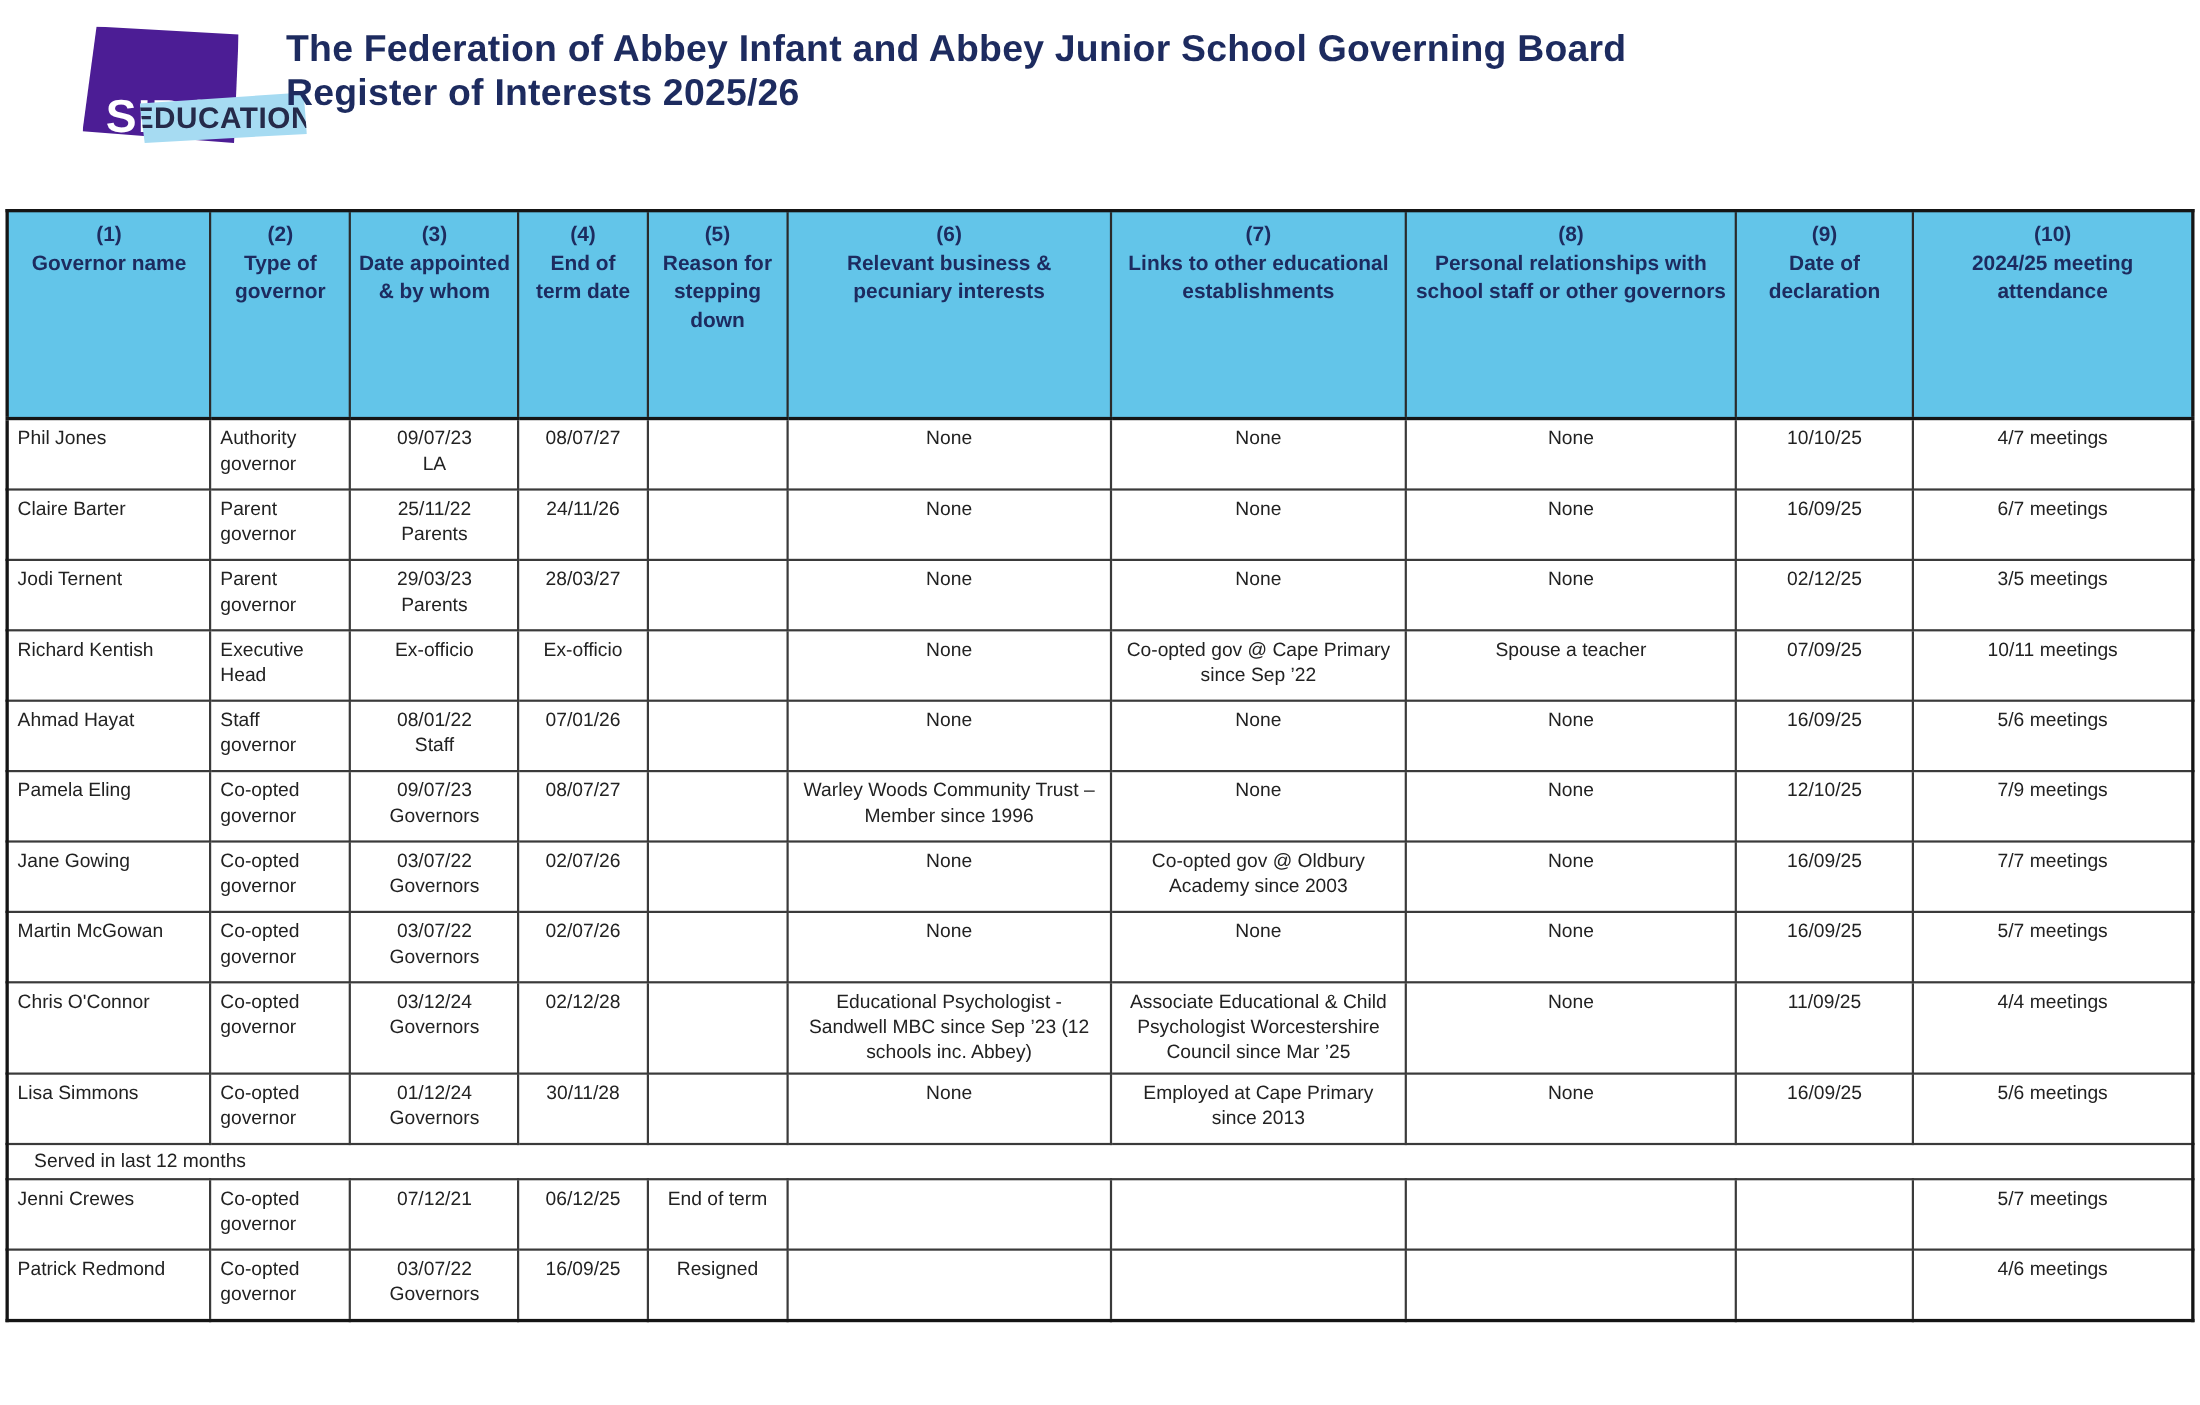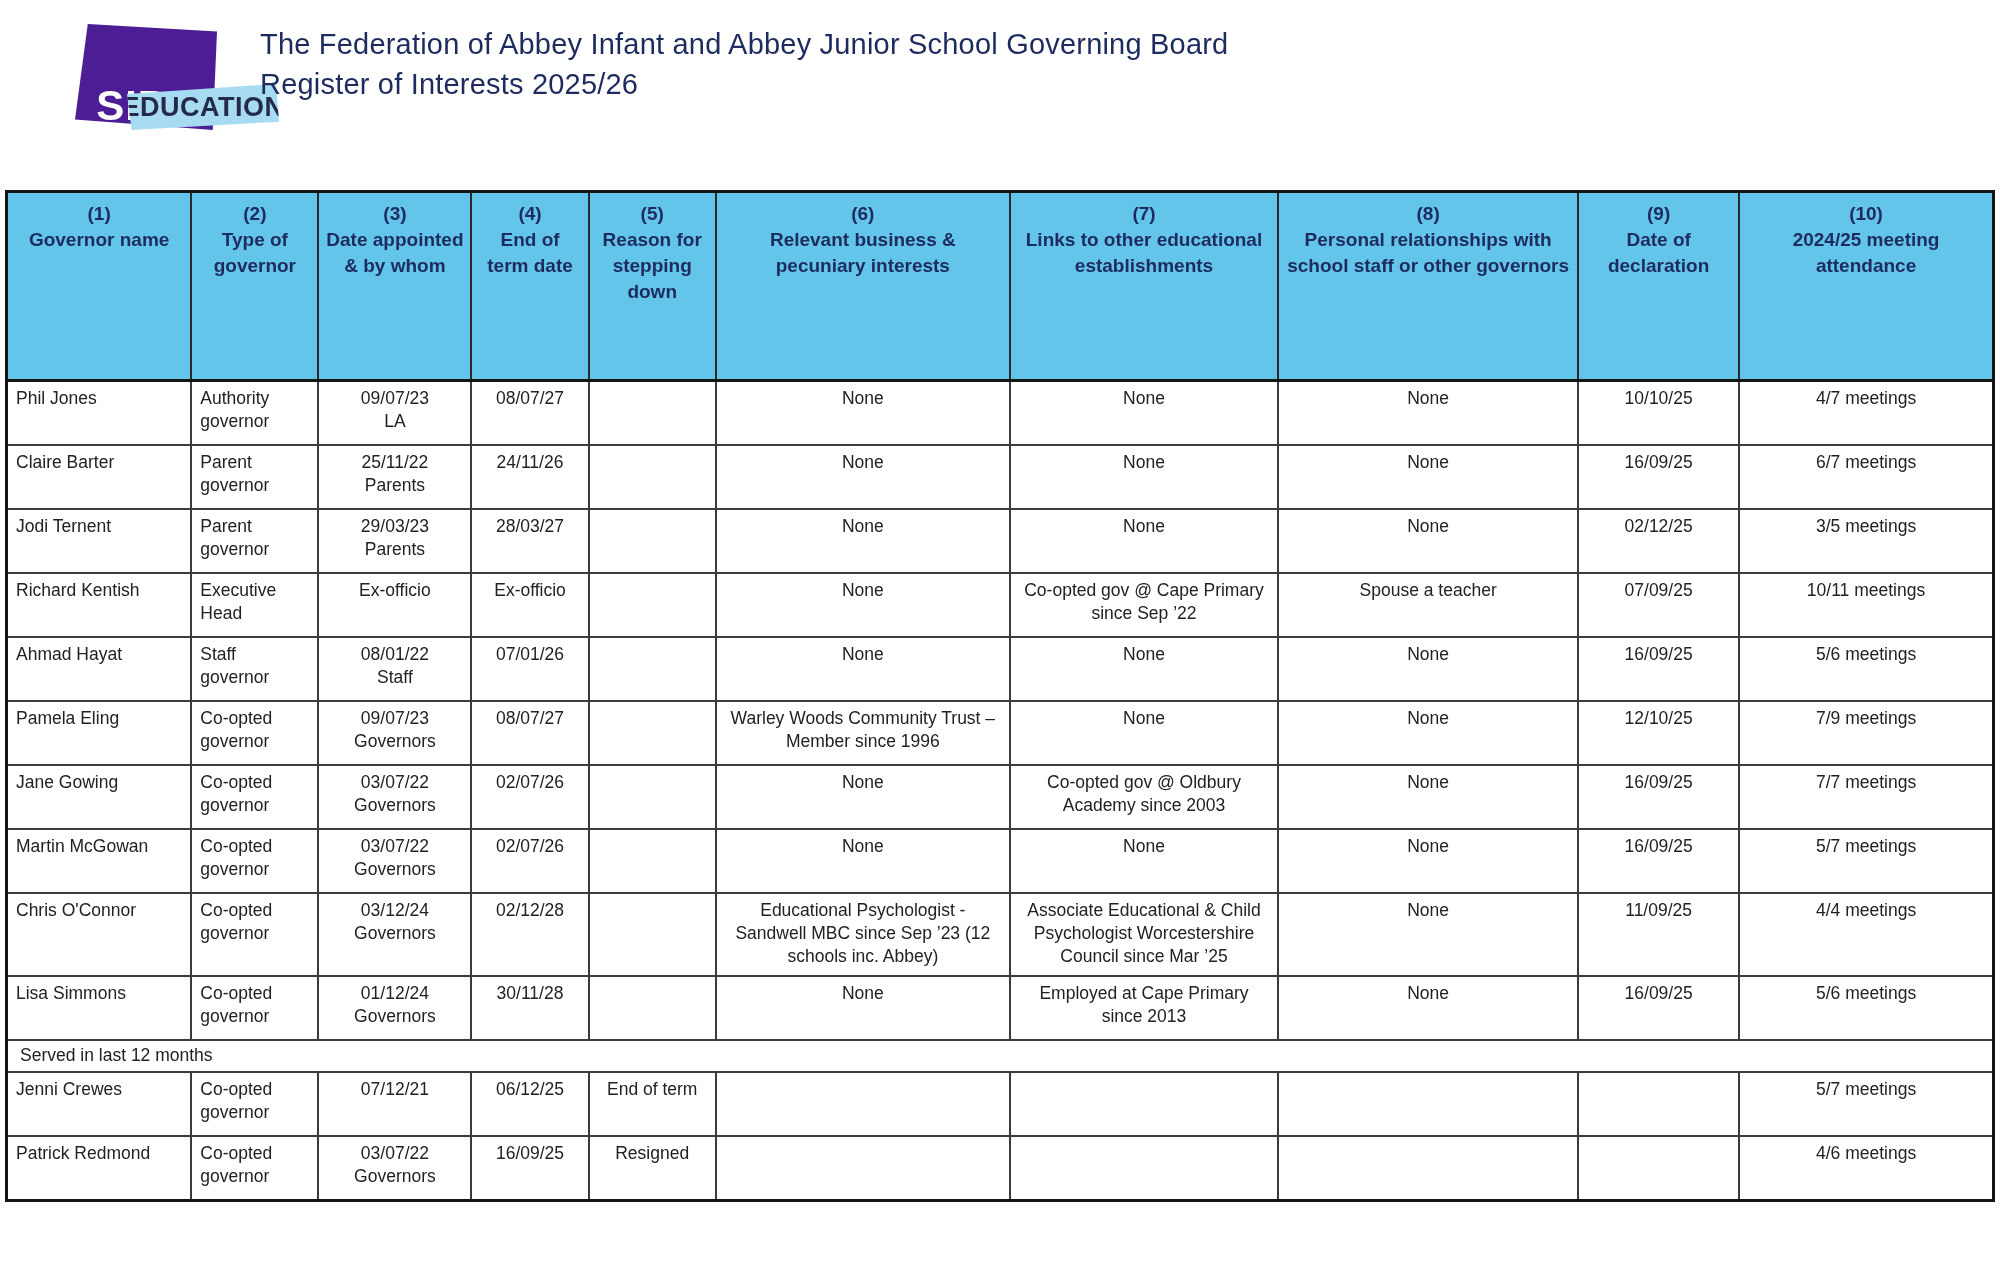--- a/index.html
+++ b/index.html
@@ -18,21 +18,21 @@
   }
   .logo-navy span{color:#ffffff;font-weight:800;font-size:42px;letter-spacing:1px;}
   .logo-blue{
     position:absolute;left:52px;top:72px;width:152px;height:46px;background:#a6dbf2;
     clip-path:polygon(0% 22%,98% 0%,100% 82%,3% 100%);
     display:flex;align-items:center;justify-content:center;
   }
   .logo-blue span{color:#252a4a;font-weight:800;font-size:27px;letter-spacing:.5px;}
   .titles{position:absolute;left:260px;top:24px;}
   .title-line{
-    font-size:29px;font-weight:400;color:#1d2b5f;line-height:40px;
+    font-size:34px;font-weight:700;color:#1d2b5f;line-height:40px;
     letter-spacing:.2px;
   }
 
   
   .doc-table{position:absolute;left:5px;top:190px;width:1990px;}
   table{
     width:100%;border-collapse:collapse;table-layout:fixed;
     border:3px solid #151515;
   }
   th{
@@ -41,21 +41,21 @@
     border:2px solid #2a2a2a;border-bottom:3px solid #151515;line-height:26px;
   }
   .col-num{margin-bottom:0px;}
   td{
     border:2px solid #3a3a3a;vertical-align:top;
     padding:5px 8px 7px;font-size:17.5px;line-height:23px;color:#222;
     white-space:pre-line;height:50px;background:#ffffff;
   }
   td.al{text-align:left;}
   td.ac{text-align:center;}
-  td.section-cell{text-align:left;height:18px;padding:3px 12px 4px;}
+  td.section-cell{text-align:left;height:18px;padding:3px 23px 4px;}
 </style>
 </head>
 <body>
 
 <div class="masthead">
   <div class="logo">
     <div class="logo-navy">
       <span>SIPS</span>
     </div>
     <div class="logo-blue">

